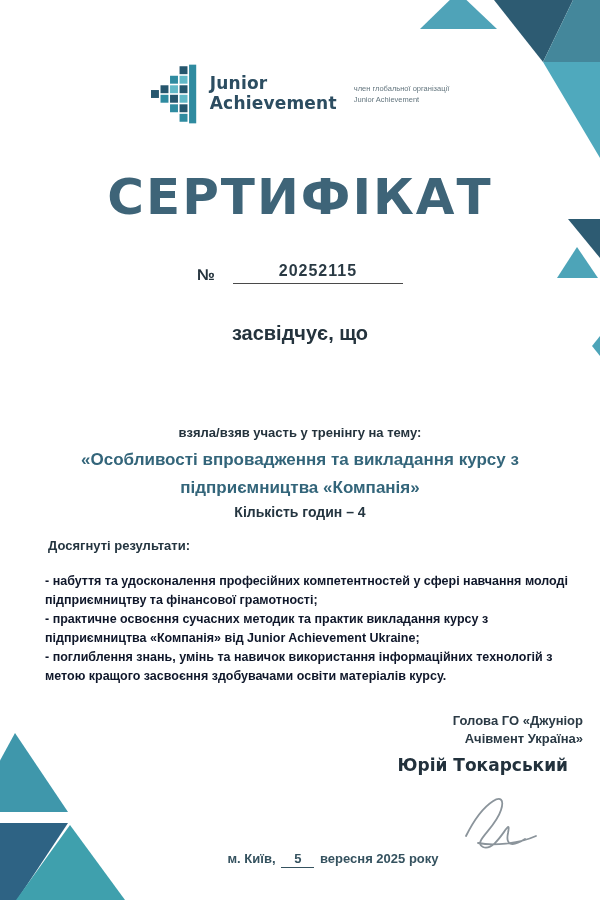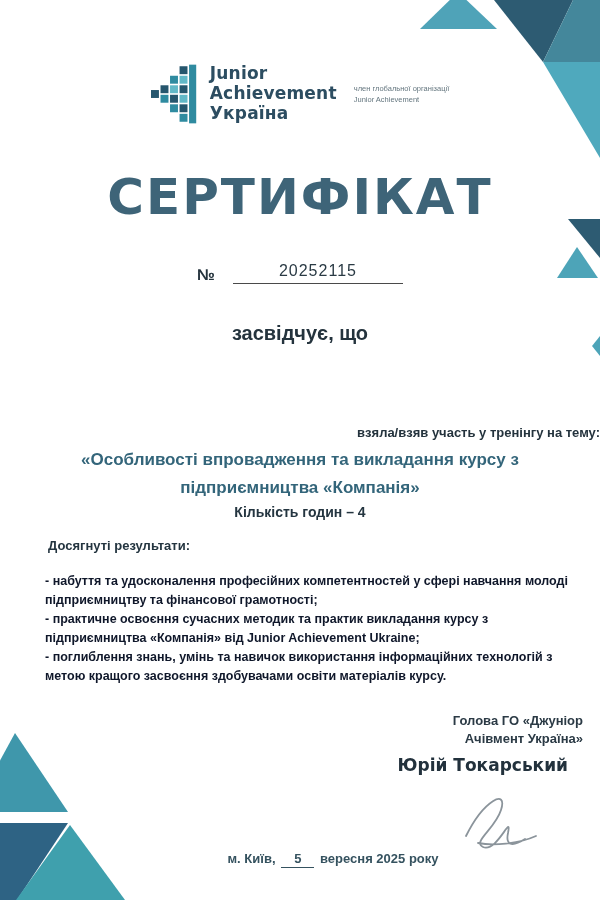--- a/index.html
+++ b/index.html
@@ -12,26 +12,26 @@
   .logo-row{position:absolute;top:58px;left:0;right:0;display:flex;justify-content:center;align-items:center;gap:13px;}
   .logo-icon{width:46px;height:72px;flex:0 0 auto;}
   .logo-text{font-family:"DejaVu Sans",sans-serif;font-weight:700;font-size:17px;line-height:1.17;color:#2c4d61;letter-spacing:.2px;}
   .logo-note{font-size:7.5px;line-height:1.5;color:#64767f;max-width:120px;padding-left:4px;}
   
   .title{position:absolute;top:168px;left:0;right:0;text-align:center;
     font-family:"DejaVu Sans",sans-serif;font-weight:700;font-size:50px;letter-spacing:2px;color:#3e6478;}
   
   .num-row{position:absolute;top:262px;left:0;right:0;display:flex;justify-content:center;align-items:flex-end;gap:18px;}
   .num-label{font-weight:700;font-size:16px;color:#24333d;}
-  .num-value{display:inline-block;min-width:158px;text-align:center;font-weight:400;font-size:16px;letter-spacing:1px;color:#2a3a44;border-bottom:1.5px solid #4a4a4a;padding:0 6px 3px 6px;}
+  .num-value{display:inline-block;min-width:158px;text-align:center;font-weight:700;font-size:16px;letter-spacing:1px;color:#2a3a44;border-bottom:1.5px solid #4a4a4a;padding:0 6px 3px 6px;}
   .certifies{position:absolute;top:322px;left:0;right:0;text-align:center;font-size:20px;font-weight:600;color:#24333d;}
   
   .name-wrap{position:absolute;top:352px;left:60px;right:60px;text-align:center;border-bottom:2px solid #1b2a33;padding-bottom:10px;}
   .name{font-family:"DejaVu Sans",sans-serif;font-size:26px;color:#2e6376;letter-spacing:.5px;}
-  .participation{position:absolute;top:425px;left:0;right:0;text-align:right;font-size:13px;font-weight:600;color:#24333d;}
+  .participation{position:absolute;top:425px;left:0;right:0;text-align:center;font-size:13px;font-weight:600;color:#24333d;}
   .topic{position:absolute;top:446px;left:40px;right:40px;text-align:center;
     font-size:17px;font-weight:700;color:#33657a;line-height:1.62;}
   .hours{position:absolute;top:504px;left:0;right:0;text-align:center;font-size:14px;font-weight:700;color:#243540;}
   
   .results-heading{position:absolute;top:538px;left:48px;font-size:13px;font-weight:600;color:#243540;}
   .results-list{position:absolute;top:572px;left:45px;right:32px;font-size:12.5px;font-weight:600;color:#0f172a;line-height:1.52;}
   .result-item{margin:0;}
   
   .role{position:absolute;top:712px;right:17px;text-align:right;font-size:13px;font-weight:700;color:#2b3a45;line-height:1.35;}
   .signer-name{position:absolute;top:755px;right:32px;text-align:right;font-family:"DejaVu Sans",sans-serif;font-size:17px;font-weight:700;color:#22313c;}
@@ -72,21 +72,20 @@
       <rect x="24" y="26" width="10" height="10" fill="#62b8c7"></rect>
       <rect x="24" y="38" width="10" height="10" fill="#26566d"></rect>
       <rect x="24" y="50" width="10" height="10" fill="#2f8ba0"></rect>
       <rect x="12" y="26" width="10" height="10" fill="#26566d"></rect>
       <rect x="12" y="38" width="10" height="10" fill="#2f8ba0"></rect>
       <rect x="0" y="32" width="10" height="10" fill="#26566d"></rect>
     </svg>
     <div class="logo-text">
       <div>Junior</div>
       <div>Achievement</div>
-      <div>Україна</div>
     </div>
     <div class="logo-note">
       <div>член глобальної організації</div>
       <div>Junior Achievement</div>
     </div>
   </div>
 
   <div class="title">СЕРТИФІКАТ</div>
 
   <div class="num-row">

